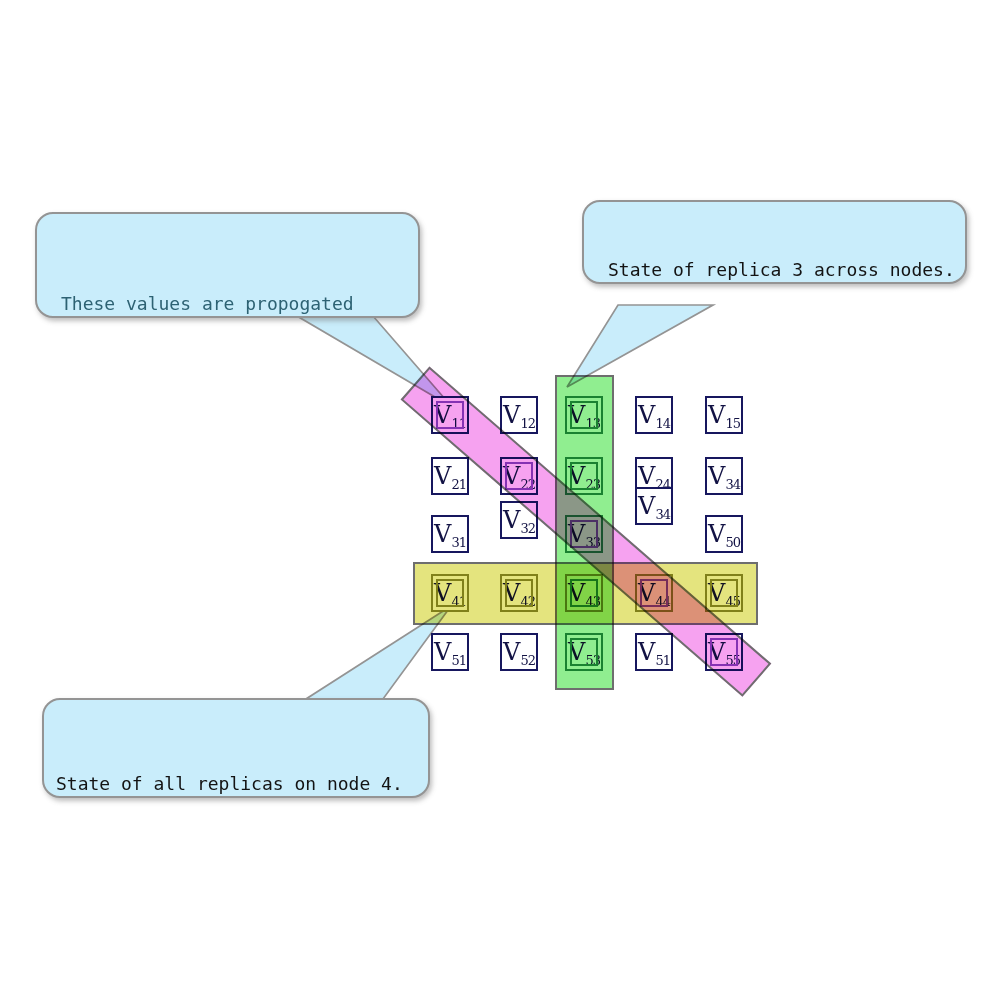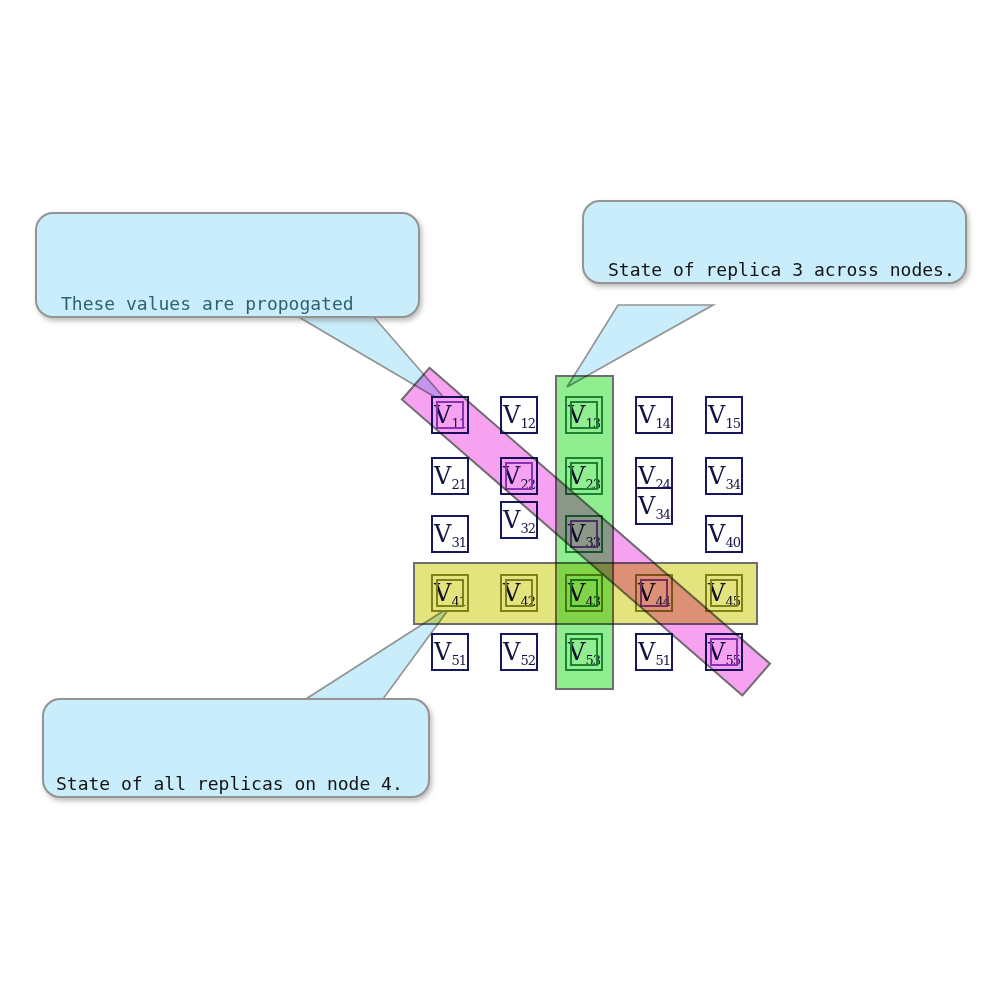--- a/index.html
+++ b/index.html
@@ -94,21 +94,21 @@
     <span class="lbl"><span>V</span><sub>32</sub></span>
   </div>
   <div class="cell b-green" style="left:565px;top:515px">
     <i class="ring r-purple"></i>
     <span class="lbl"><span>V</span><sub>33</sub></span>
   </div>
   <div class="cell" style="left:635px;top:487px">
     <span class="lbl"><span>V</span><sub>34</sub></span>
   </div>
   <div class="cell" style="left:705px;top:515px">
-    <span class="lbl"><span>V</span><sub>40</sub></span>
+    <span class="lbl"><span>V</span><sub>50</sub></span>
   </div>
 
   <div class="cell b-olive" style="left:431px;top:574px">
     <i class="ring r-olive"></i>
     <span class="lbl"><span>V</span><sub>41</sub></span>
   </div>
   <div class="cell b-olive" style="left:500px;top:574px">
     <i class="ring r-olive"></i>
     <span class="lbl"><span>V</span><sub>42</sub></span>
   </div>

